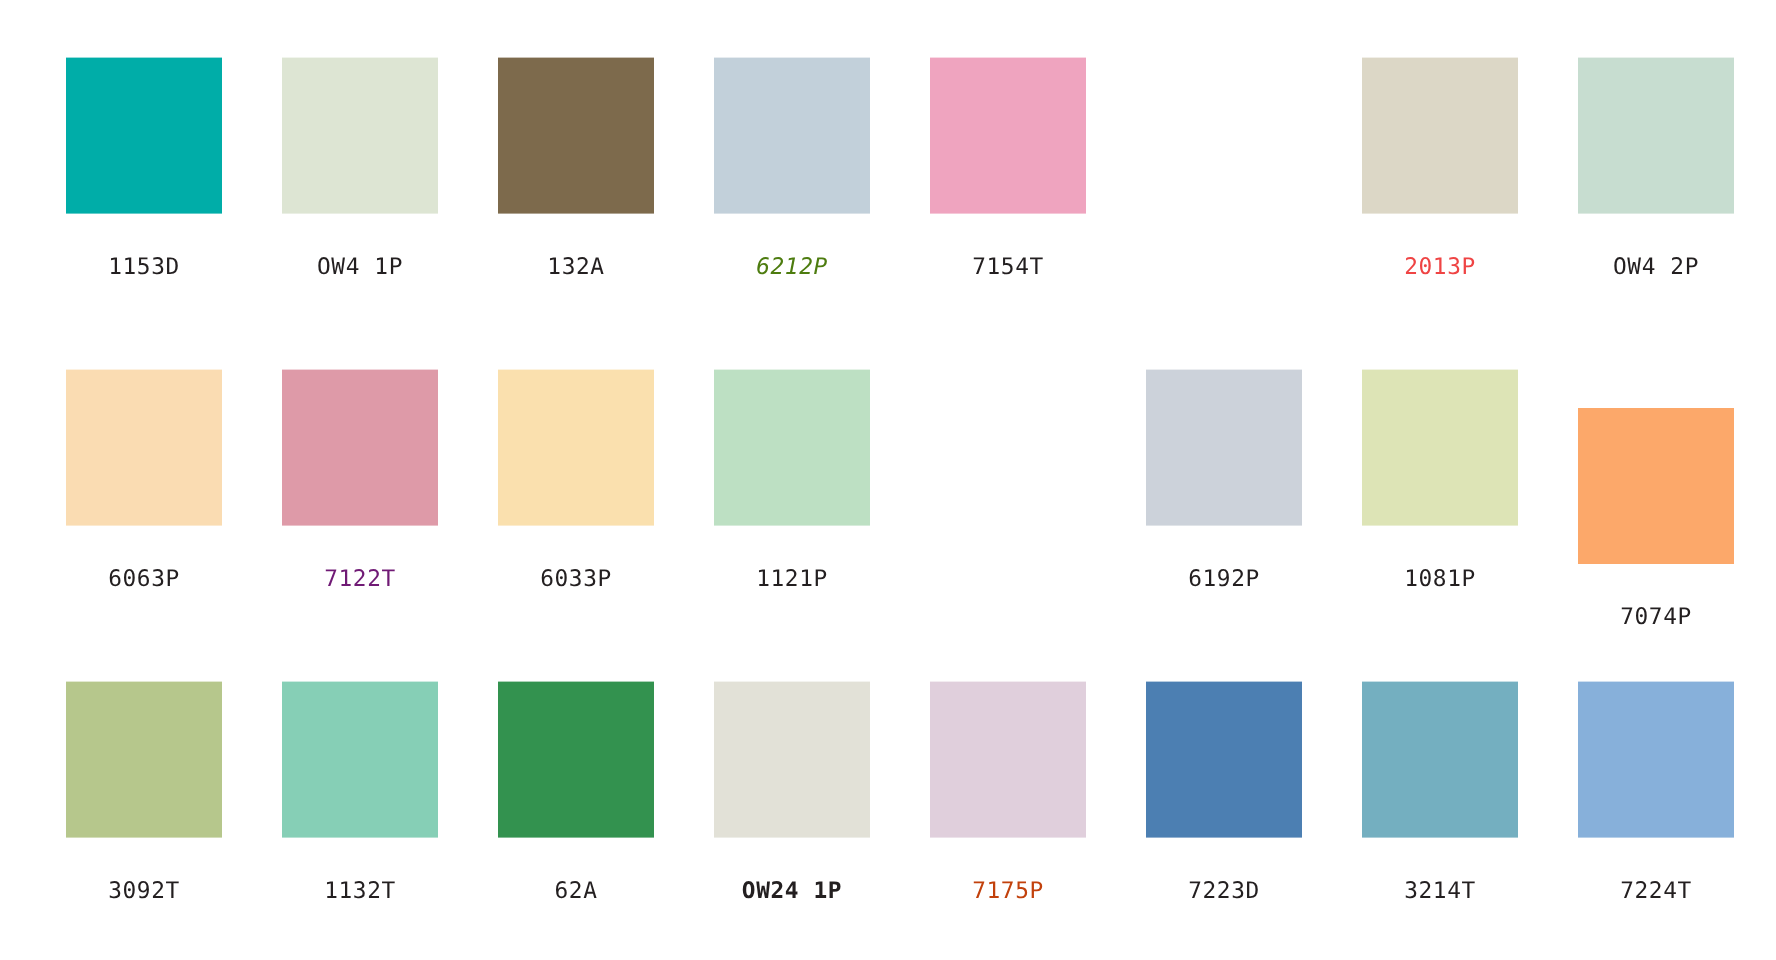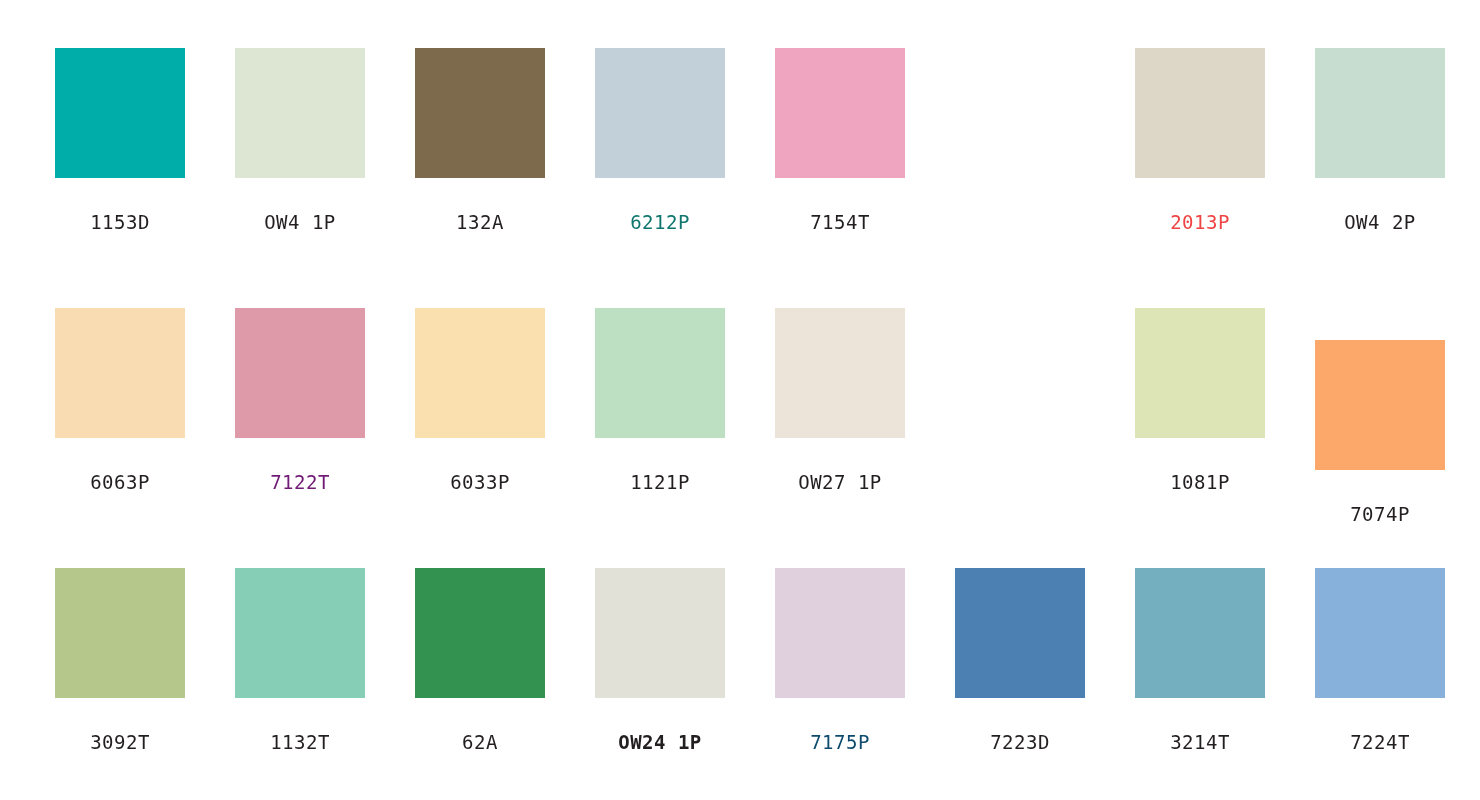--- a/index.html
+++ b/index.html
@@ -65,21 +65,21 @@
       <div class="swatch-cell" style="left: 235px;">
         <span class="swatch-chip" style="background: rgb(221, 229, 211);"></span>
         <span class="swatch-label" style="color: rgb(35, 31, 32);">OW4 1P</span>
       </div>
       <div class="swatch-cell" style="left: 415px;">
         <span class="swatch-chip" style="background: rgb(125, 106, 76);"></span>
         <span class="swatch-label" style="color: rgb(35, 31, 32); text-align: center;">132A</span>
       </div>
       <div class="swatch-cell" style="left: 595px;">
         <span class="swatch-chip" style="background: rgb(194, 208, 218);"></span>
-        <span class="swatch-label" style="color: #0f766e;">6212P</span>
+        <span class="swatch-label" style="color: #4d7c0f; font-style: italic;">6212P</span>
       </div>
       <div class="swatch-cell" style="left: 775px;">
         <span class="swatch-chip" style="background: rgb(239, 164, 191);"></span>
         <span class="swatch-label" style="color: rgb(35, 31, 32);">7154T</span>
       </div>
       <div class="swatch-cell" style="left: 1135px;">
         <span class="swatch-chip" style="background: rgb(220, 215, 198);"></span>
         <span class="swatch-label" style="color: #ef4444;">2013P</span>
       </div>
       <div class="swatch-cell" style="left: 1315px;">
@@ -97,23 +97,23 @@
         <span class="swatch-label" style="color: #701a75;">7122T</span>
       </div>
       <div class="swatch-cell" style="left: 415px;">
         <span class="swatch-chip" style="background: rgb(250, 224, 174);"></span>
         <span class="swatch-label" style="color: rgb(35, 31, 32);">6033P</span>
       </div>
       <div class="swatch-cell" style="left: 595px;">
         <span class="swatch-chip" style="background: rgb(189, 224, 195);"></span>
         <span class="swatch-label" style="color: rgb(35, 31, 32);">1121P</span>
       </div>
-      <div class="swatch-cell" style="left: 775px;">
-        <span class="swatch-chip" style="background: rgb(236, 227, 217);"></span>
-        <span class="swatch-label" style="color: rgb(35, 31, 32);">OW27 1P</span>
+      <div class="swatch-cell" style="left: 955px;">
+        <span class="swatch-chip" style="background: rgb(204, 210, 218);"></span>
+        <span class="swatch-label" style="color: rgb(35, 31, 32);">6192P</span>
       </div>
       <div class="swatch-cell" style="left: 1135px;">
         <span class="swatch-chip" style="background: rgb(221, 228, 182);"></span>
         <span class="swatch-label" style="color: rgb(35, 31, 32);">1081P</span>
       </div>
       <div class="swatch-cell" style="left: 1315px; margin-top: 32px;">
         <span class="swatch-chip" style="background: rgb(252, 168, 106);"></span>
         <span class="swatch-label" style="color: rgb(35, 31, 32);">7074P</span>
       </div>
     </div>
@@ -129,21 +129,21 @@
       <div class="swatch-cell" style="left: 415px;">
         <span class="swatch-chip" style="background: rgb(51, 146, 79);"></span>
         <span class="swatch-label" style="color: rgb(35, 31, 32);">62A</span>
       </div>
       <div class="swatch-cell" style="left: 595px; font-weight: bold;">
         <span class="swatch-chip" style="background: rgb(226, 225, 215);"></span>
         <span class="swatch-label" style="color: rgb(35, 31, 32);">OW24 1P</span>
       </div>
       <div class="swatch-cell" style="left: 775px;">
         <span class="swatch-chip" style="background: rgb(224, 207, 220);"></span>
-        <span class="swatch-label" style="color: #0c4a6e;">7175P</span>
+        <span class="swatch-label" style="color: #c2410c;">7175P</span>
       </div>
       <div class="swatch-cell" style="left: 955px;">
         <span class="swatch-chip" style="background: rgb(76, 127, 178);"></span>
         <span class="swatch-label" style="color: rgb(35, 31, 32);">7223D</span>
       </div>
       <div class="swatch-cell" style="left: 1135px;">
         <span class="swatch-chip" style="background: rgb(116, 175, 192);"></span>
         <span class="swatch-label" style="color: rgb(35, 31, 32);">3214T</span>
       </div>
       <div class="swatch-cell" style="left: 1315px;">

